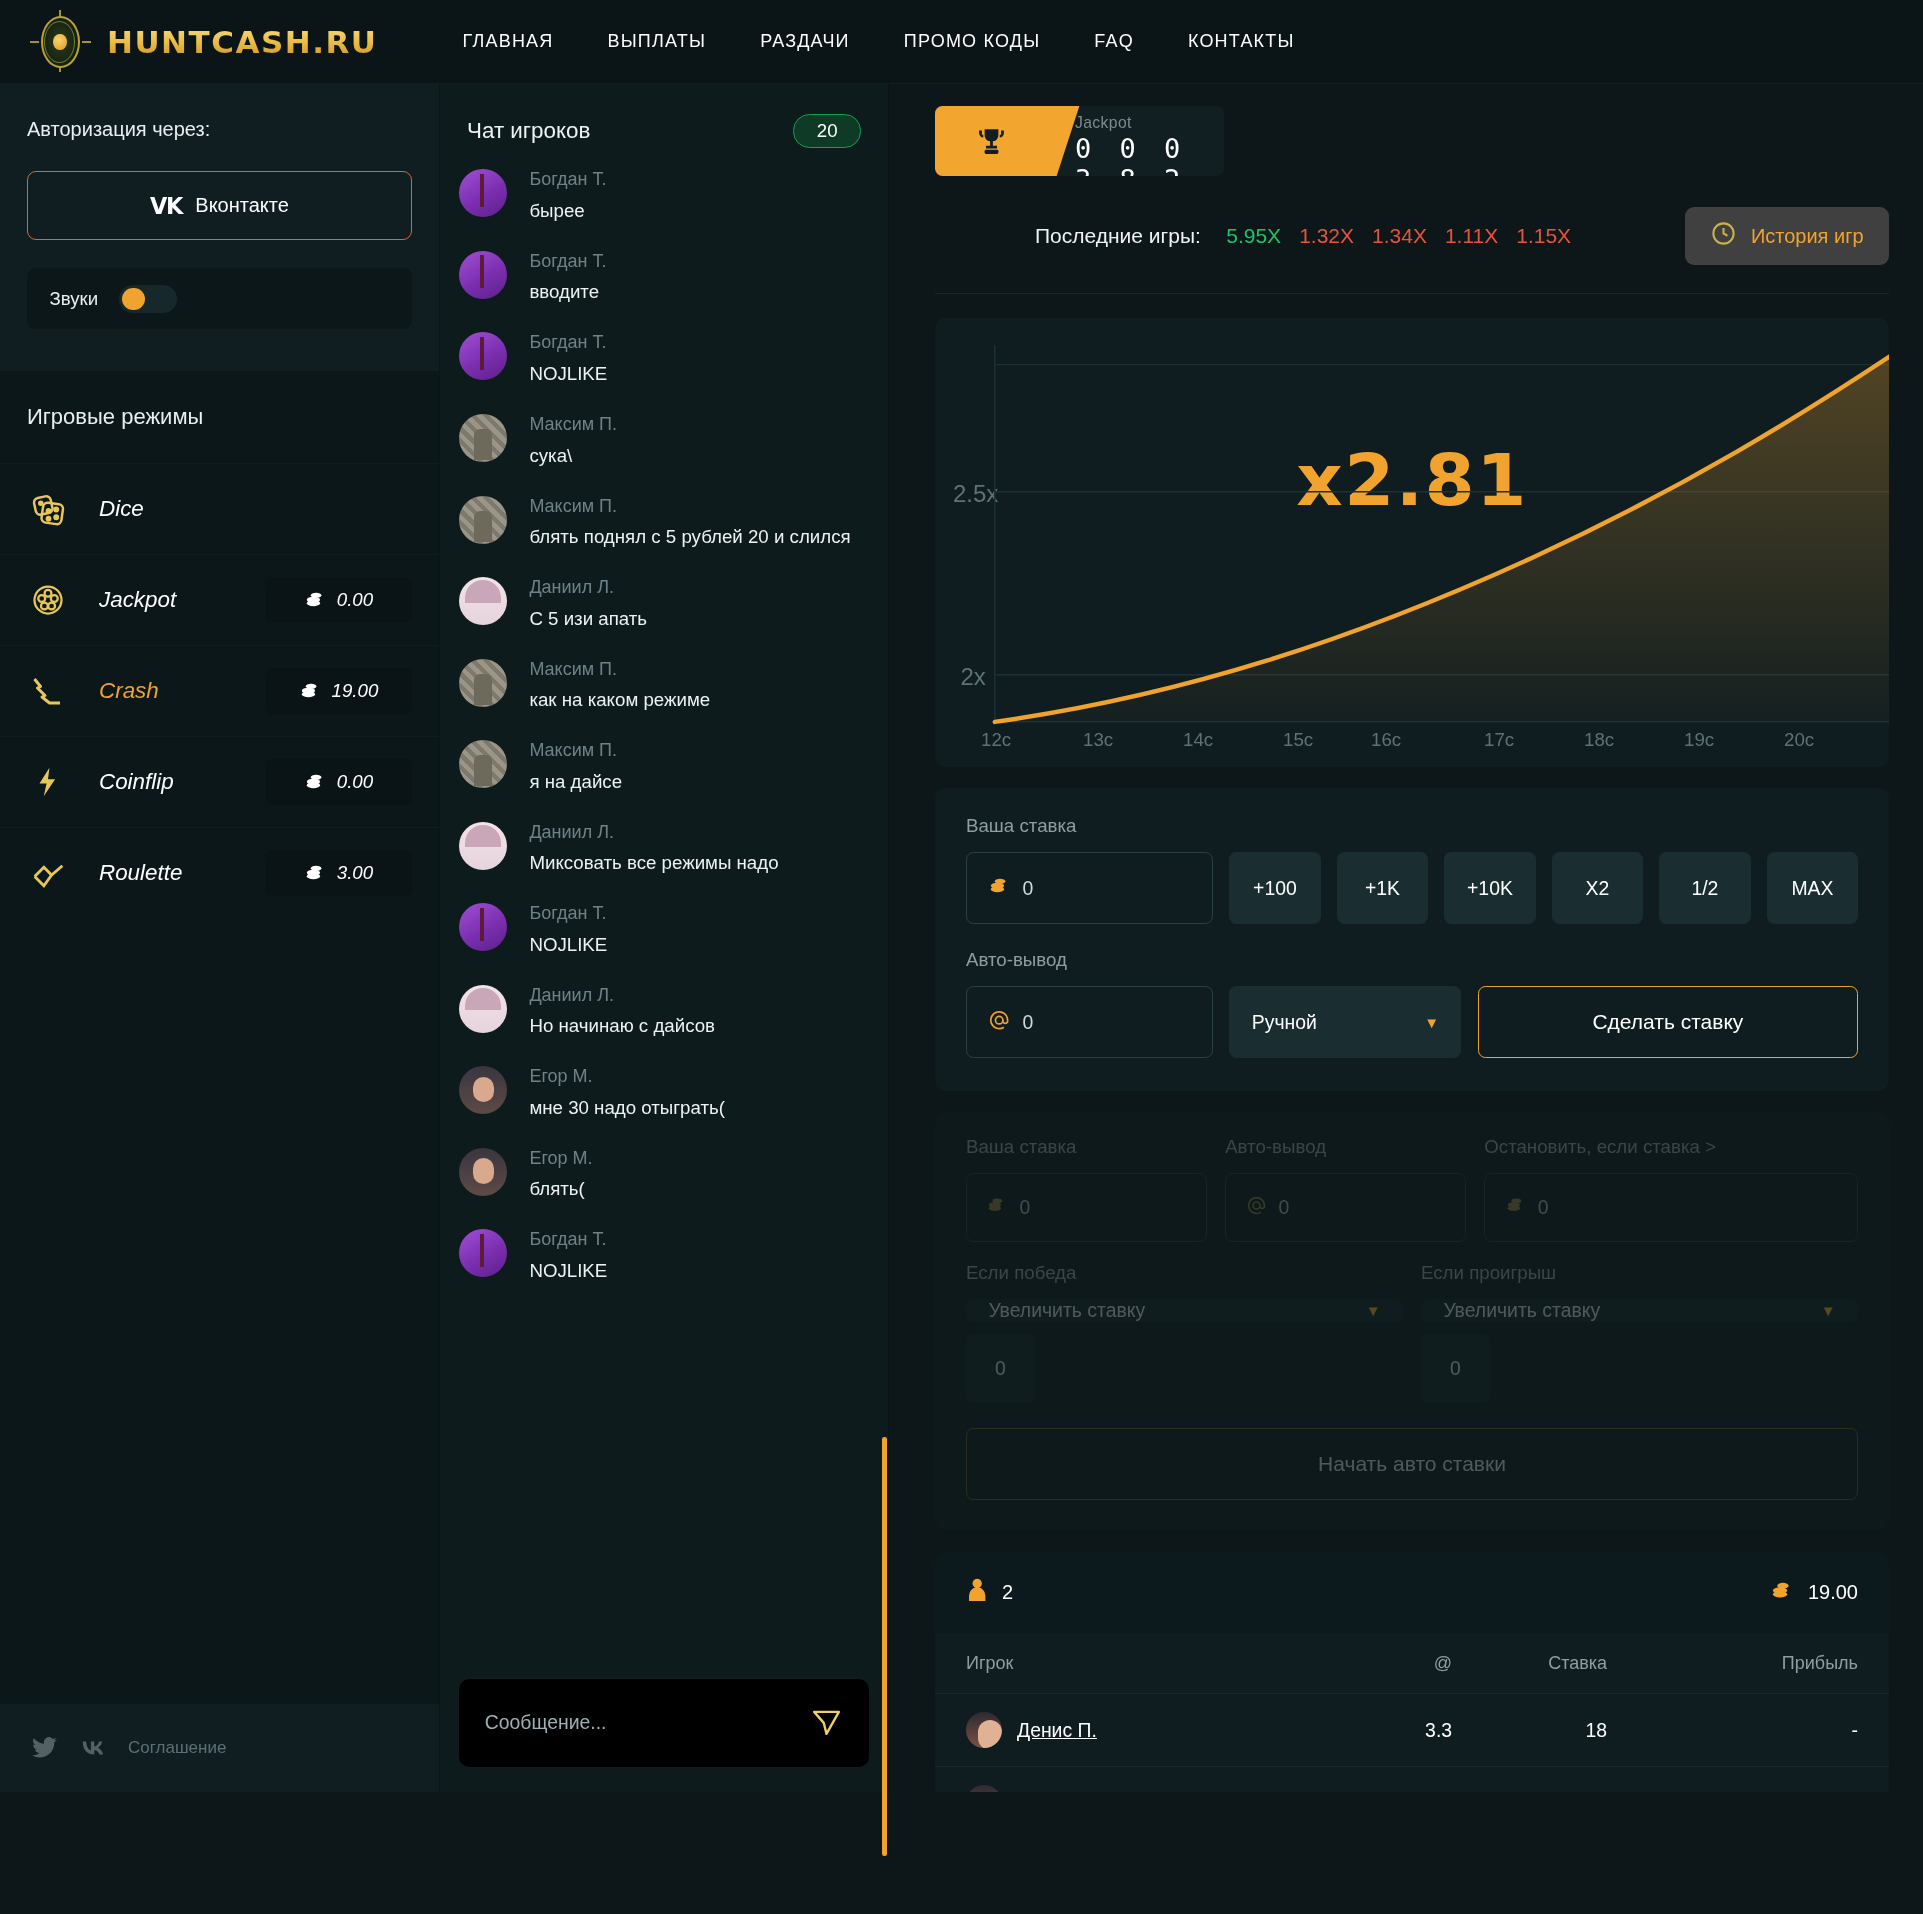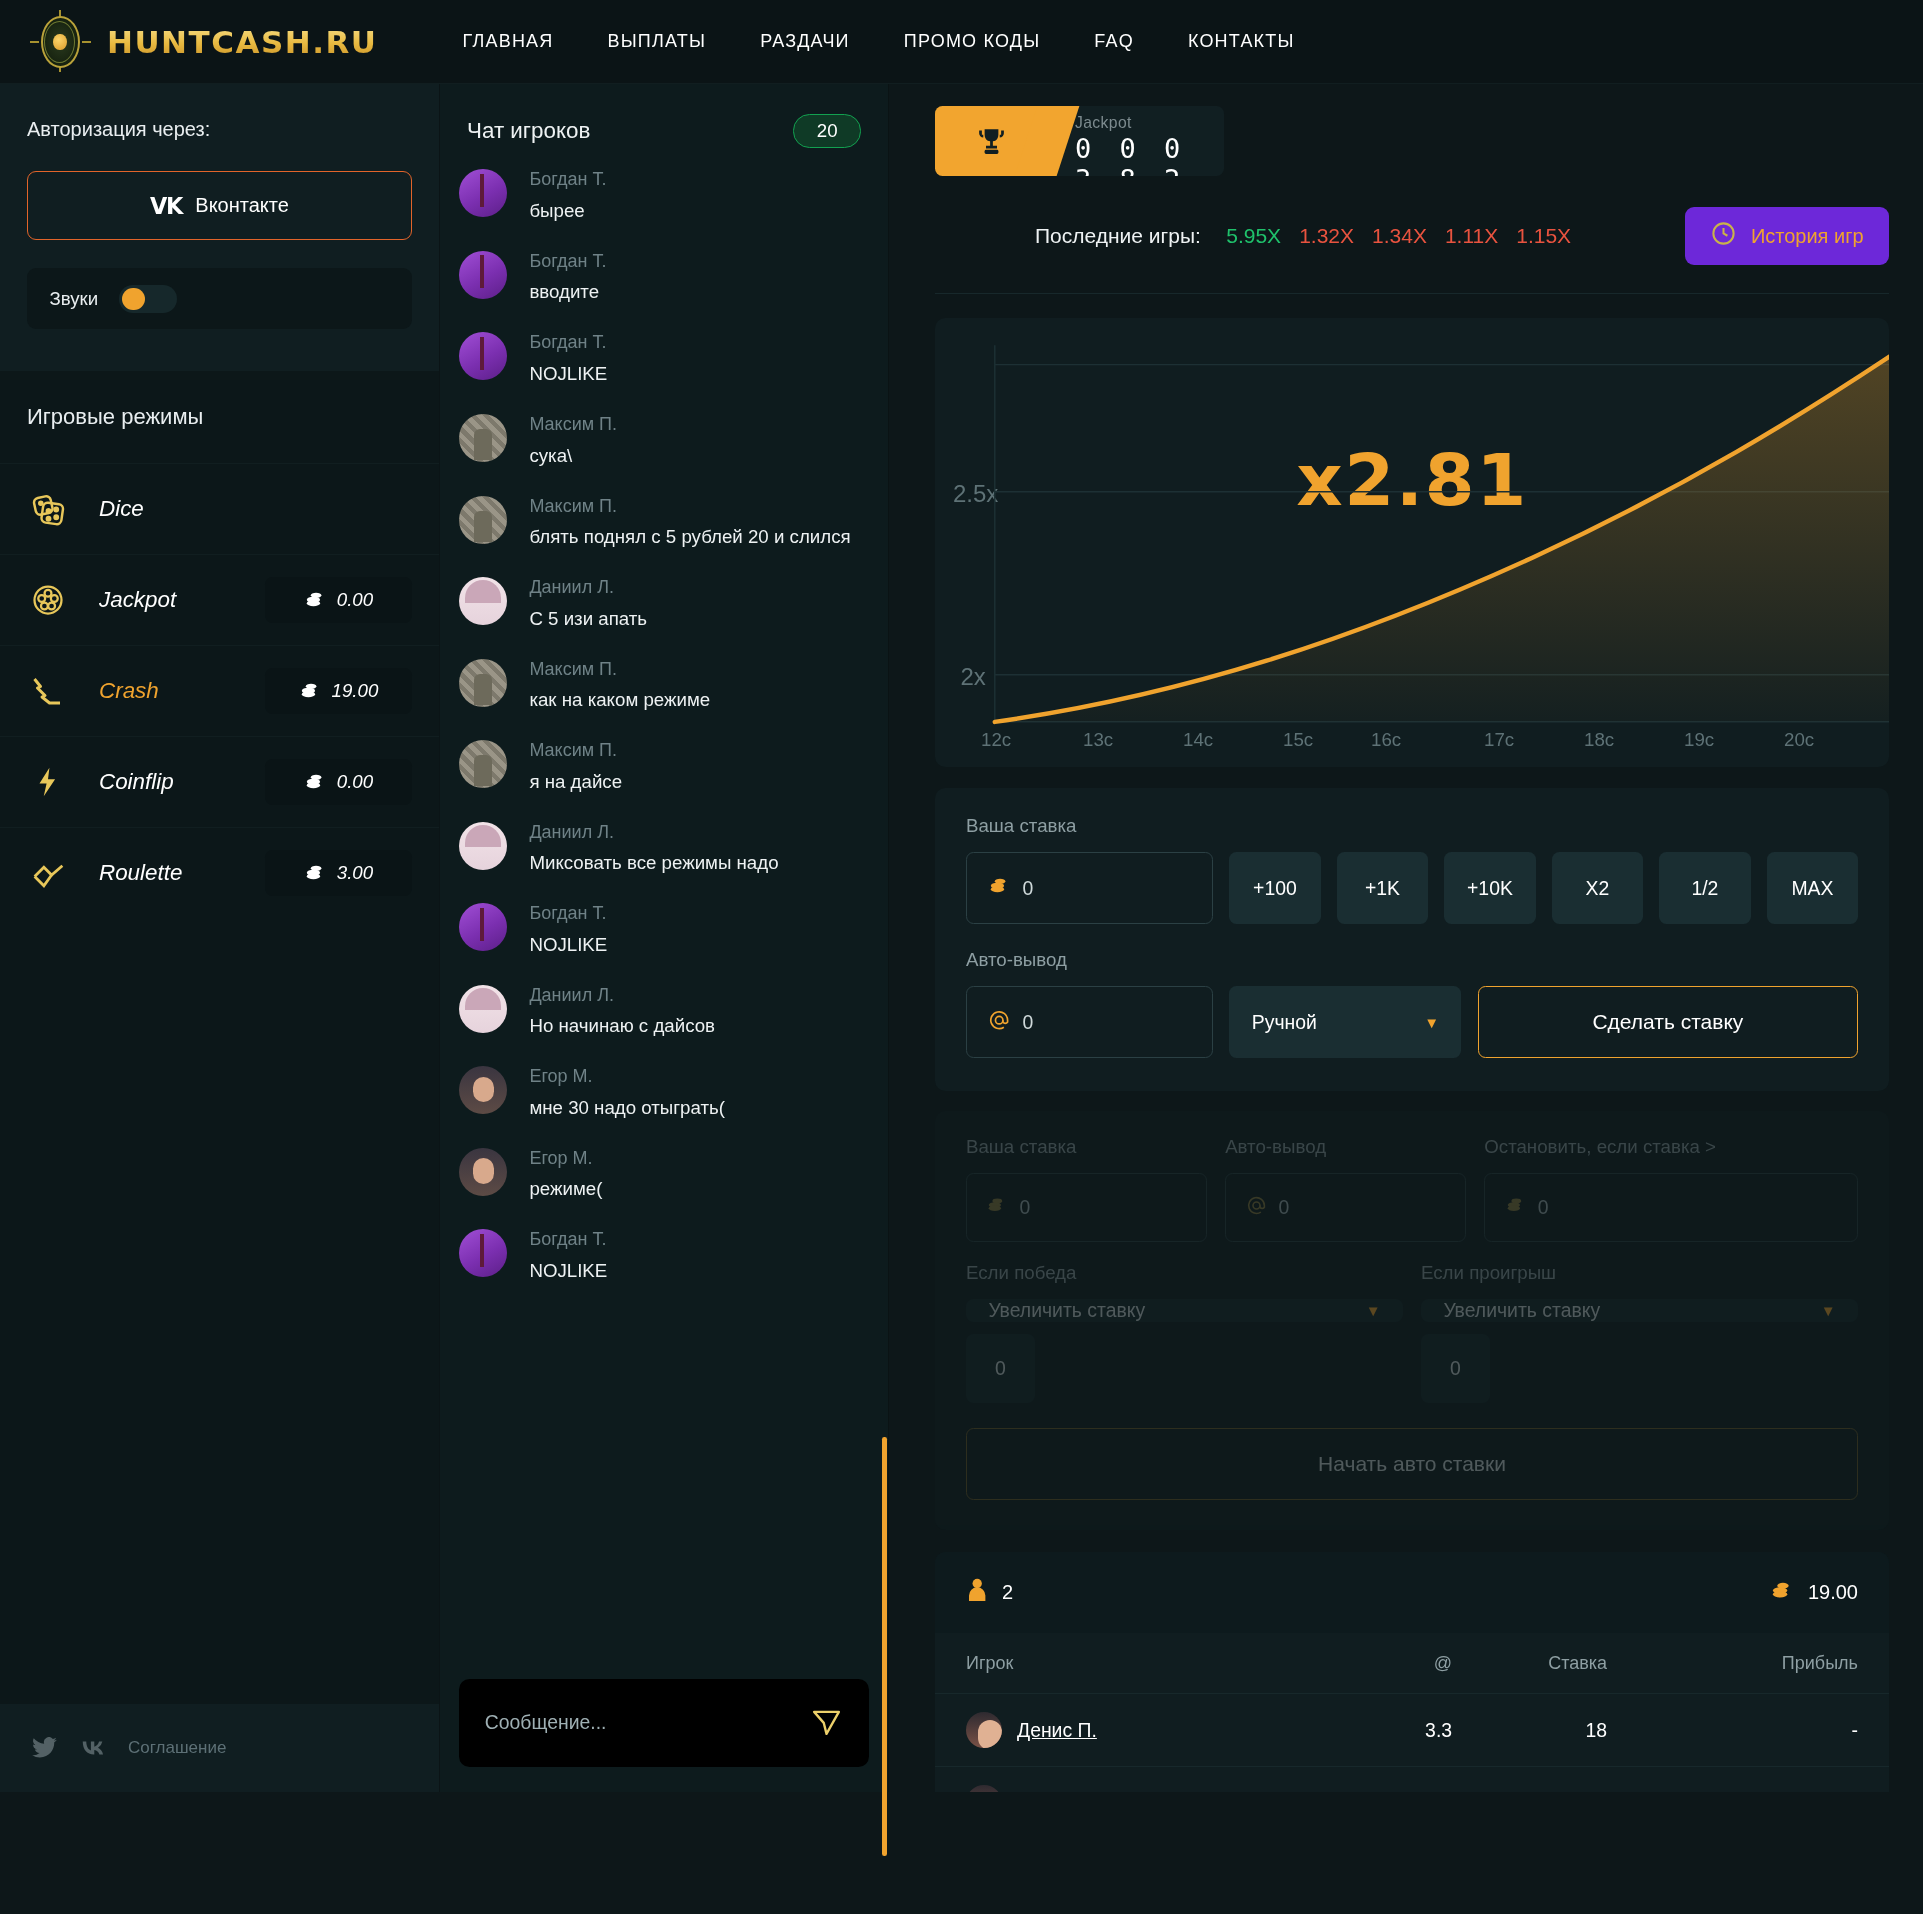--- a/index.html
+++ b/index.html
@@ -177,21 +177,21 @@
   .recent-row {
     display: flex; align-items: center; margin-top: 31px;
     padding-left: 100px; gap: 25.4px;
   }
   .recent-label { color: #eef2f3; font-size: 21px; }
   .recent-list { display: flex; gap: 18px; align-items: flex-end; }
   .mult { font-size: 21px; font-weight: 500; }
   .mult.green { color: #1fc16b; }
   .mult.red { color: #e8533f; }
   .history-btn {
-    margin-left: auto; background: #6d28d9; border-radius: 9px;
+    margin-left: auto; background: #404040; border-radius: 9px;
     height: 58px; display: flex; align-items: center; gap: 13.5px;
     padding: 0 25.4px; color: #f0a32e; font-size: 20px; cursor: pointer;
   }
 
   .divider { height: 0.7px; background: #17282b; margin: 28px 0 0 0; }
 
   .chart-card {
     background: #101d20; border-radius: 10.5px; margin-top: 24px;
     height: 449px; position: relative; padding: 25.4px 0 0 0; overflow: hidden;
   }
@@ -528,21 +528,21 @@
             <div class="avatar av-man"></div>
             <div class="msg-body">
               <div class="msg-user">Егор М.</div>
               <div class="msg-text">мне 30 надо отыграть(</div>
             </div>
           </div>
           <div class="msg">
             <div class="avatar av-man"></div>
             <div class="msg-body">
               <div class="msg-user">Егор М.</div>
-              <div class="msg-text">режиме(</div>
+              <div class="msg-text">блять(</div>
             </div>
           </div>
           <div class="msg">
             <div class="avatar av-purple"></div>
             <div class="msg-body">
               <div class="msg-user">Богдан Т.</div>
               <div class="msg-text">NOJLIKE</div>
             </div>
           </div>
         </div>

